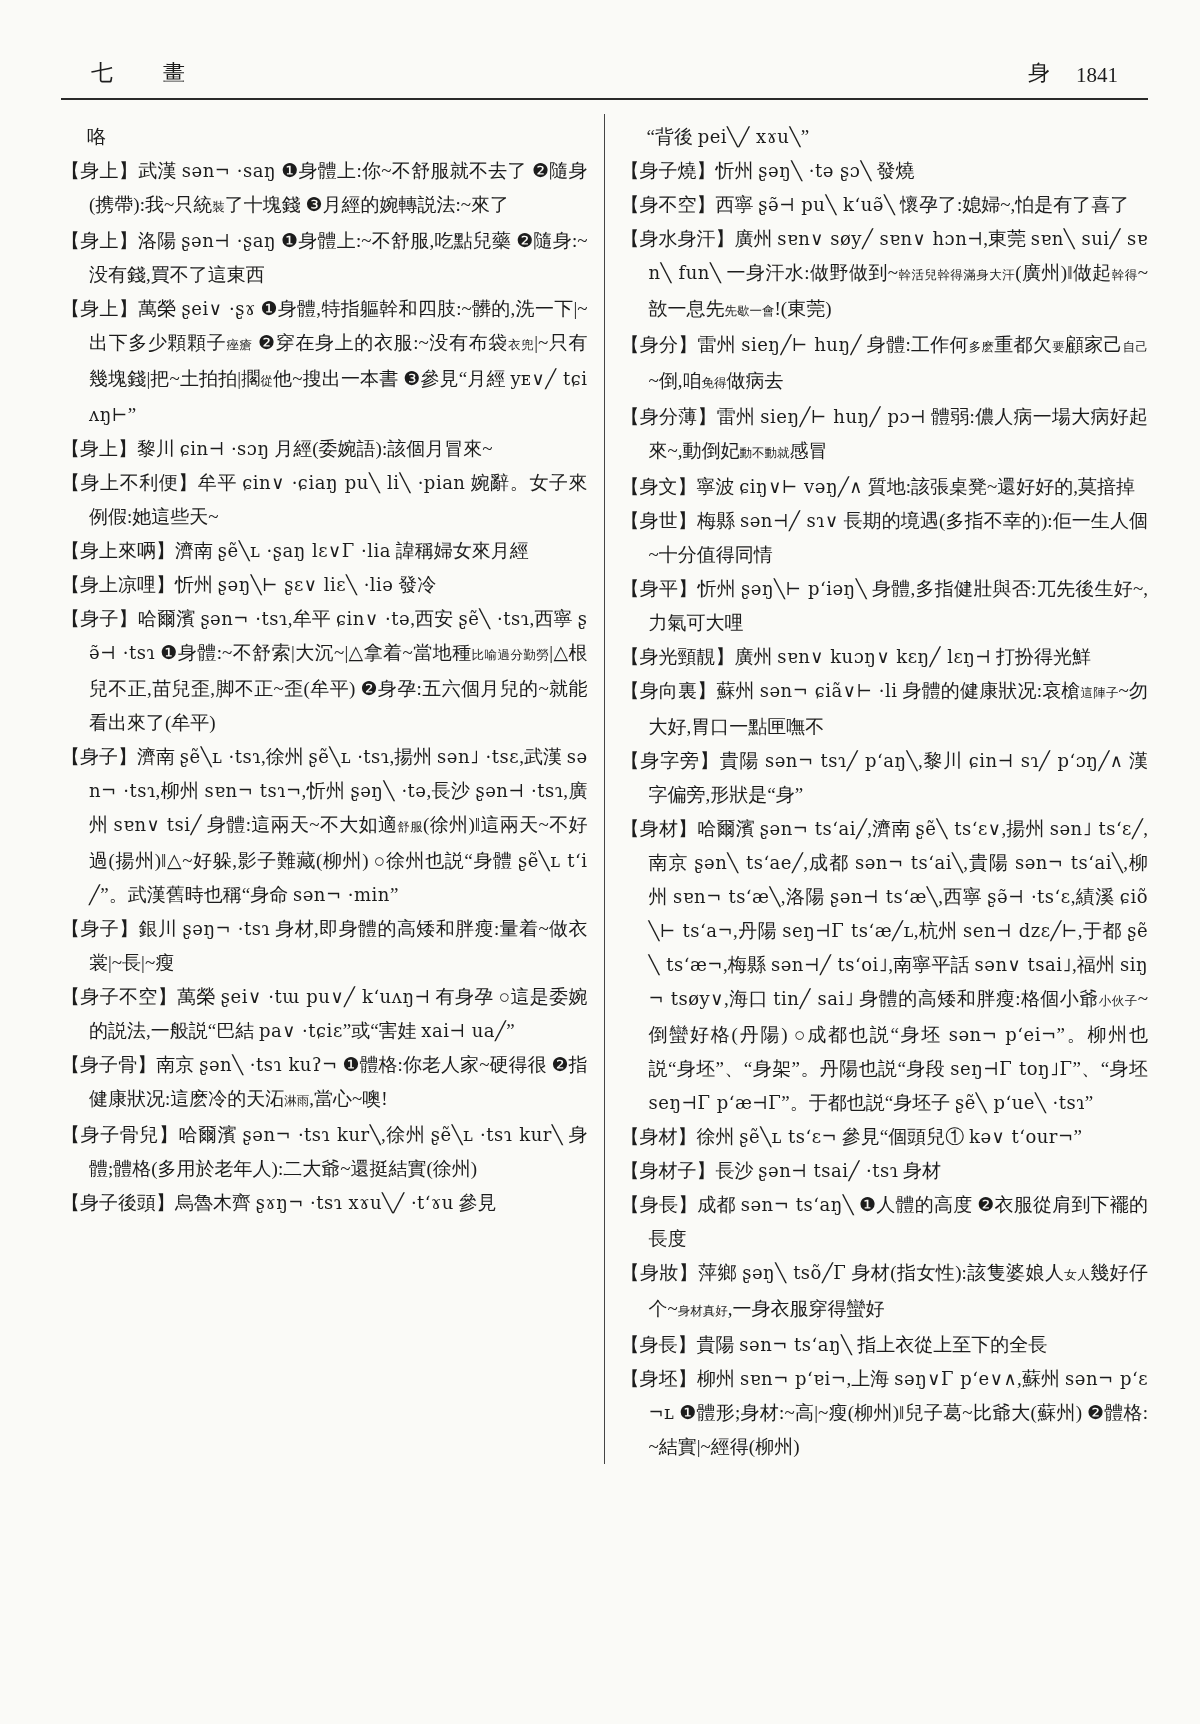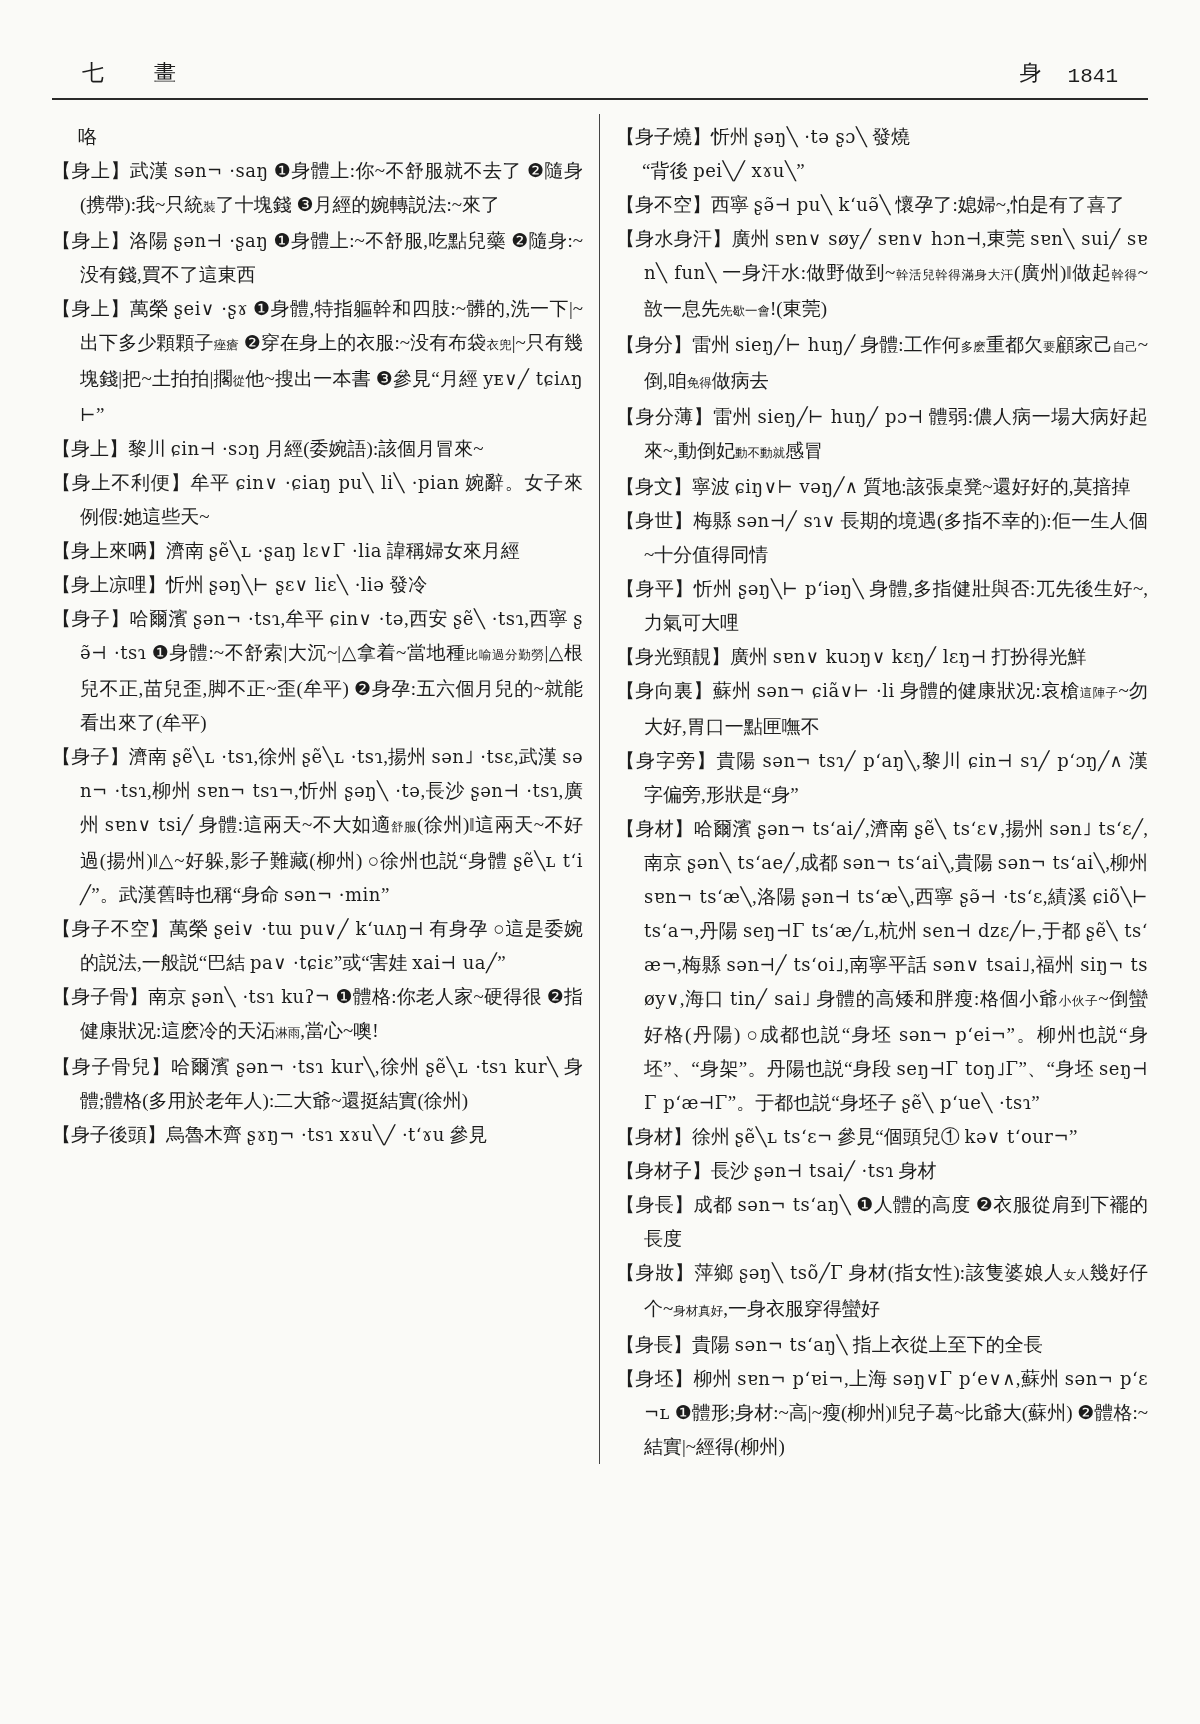--- a/index.html
+++ b/index.html
@@ -3,27 +3,27 @@
 <meta charset="utf-8">
 <style>
   html,body{margin:0;padding:0;}
   body{
     width:1200px;height:1724px;
     background:#fafaf7;
     color:#1c1c1c;
     font-family:"Liberation Serif","DejaVu Serif",serif;
     position:relative;
   }
-  .page{position:absolute;inset:0;padding:58px 52px 30px 52px;box-sizing:border-box;}
+  .page{position:absolute;inset:0;padding:58px 52px 30px 52px;box-sizing:border-box;margin-left:9px;}
   .hdr{display:flex;justify-content:space-between;align-items:flex-end;
        padding:0 30px 10px 30px;font-size:22px;}
   .hdr-left{letter-spacing:14px;}
   .hdr-right{display:flex;gap:26px;align-items:flex-end;}
   .hdr-char{font-size:22px;}
-  .hdr-page{font-size:21px;font-family:Liberation Mono, monospace;}
+  .hdr-page{font-size:21px;font-family:Liberation Serif, serif;}
   .rule{border-bottom:2.5px solid #2a2a2a;margin:0 0 14px 0;}
   .cols{display:flex;align-items:stretch;}
   .col{width:50%;box-sizing:border-box;padding-top:6px;}
   .col-left{padding-right:16px;border-right:1.5px solid #444;}
   .col-right{padding-left:16px;}
   .entry{
     font-size:19px;line-height:34px;text-align:justify;
     padding-left:28px;text-indent:-28px;
     word-break:break-all;
   }
@@ -49,28 +49,29 @@
         <div class="entry cont"><span class="c">咯</span></div>
         <div class="entry"><span class="h">【身上】</span><span class="c">武漢 </span><span class="p">sən¬ ·saŋ</span><span class="c"> ❶身體上:你~不舒服就不去了 ❷隨身(携帶):我~只統</span><span class="s">裝</span><span class="c">了十塊錢 ❸月經的婉轉説法:~來了</span></div>
         <div class="entry"><span class="h">【身上】</span><span class="c">洛陽 </span><span class="p">ʂən⊣ ·ʂaŋ</span><span class="c"> ❶身體上:~不舒服,吃點兒藥 ❷隨身:~没有錢,買不了這東西</span></div>
         <div class="entry"><span class="h">【身上】</span><span class="c">萬榮 </span><span class="p">ʂei∨ ·ʂɤ</span><span class="c"> ❶身體,特指軀幹和四肢:~髒的,洗一下|~出下多少顆顆子</span><span class="s">痤瘡</span><span class="c"> ❷穿在身上的衣服:~没有布袋</span><span class="s">衣兜</span><span class="c">|~只有幾塊錢|把~土拍拍|擱</span><span class="s">從</span><span class="c">他~搜出一本書 ❸參見“月經 </span><span class="p">yᴇ∨╱ tɕiʌŋ⊢</span><span class="c">”</span></div>
         <div class="entry"><span class="h">【身上】</span><span class="c">黎川 </span><span class="p">ɕin⊣ ·sɔŋ</span><span class="c"> 月經(委婉語):該個月冒來~</span></div>
         <div class="entry"><span class="h">【身上不利便】</span><span class="c">牟平 </span><span class="p">ɕin∨ ·ɕiaŋ pu╲ li╲ ·pian</span><span class="c"> 婉辭。女子來例假:她這些天~</span></div>
         <div class="entry"><span class="h">【身上來唡】</span><span class="c">濟南 </span><span class="p">ʂẽ╲ʟ ·ʂaŋ lɛ∨Γ ·lia</span><span class="c"> 諱稱婦女來月經</span></div>
         <div class="entry"><span class="h">【身上凉哩】</span><span class="c">忻州 </span><span class="p">ʂəŋ╲⊢ ʂɛ∨ liɛ╲ ·liə</span><span class="c"> 發冷</span></div>
         <div class="entry"><span class="h">【身子】</span><span class="c">哈爾濱 </span><span class="p">ʂən¬ ·tsɿ</span><span class="c">,牟平 </span><span class="p">ɕin∨ ·tə</span><span class="c">,西安 </span><span class="p">ʂẽ╲ ·tsɿ</span><span class="c">,西寧 </span><span class="p">ʂə̃⊣ ·tsɿ</span><span class="c"> ❶身體:~不舒索|大沉~|△拿着~當地種</span><span class="s">比喻過分勤勞</span><span class="c">|△根兒不正,苗兒歪,脚不正~歪(牟平) ❷身孕:五六個月兒的~就能看出來了(牟平)</span></div>
         <div class="entry"><span class="h">【身子】</span><span class="c">濟南 </span><span class="p">ʂẽ╲ʟ ·tsɿ</span><span class="c">,徐州 </span><span class="p">ʂẽ╲ʟ ·tsɿ</span><span class="c">,揚州 </span><span class="p">sən˩ ·tsɛ</span><span class="c">,武漢 </span><span class="p">sən¬ ·tsɿ</span><span class="c">,柳州 </span><span class="p">sɐn¬ tsɿ¬</span><span class="c">,忻州 </span><span class="p">ʂəŋ╲ ·tə</span><span class="c">,長沙 </span><span class="p">ʂən⊣ ·tsɿ</span><span class="c">,廣州 </span><span class="p">sɐn∨ tsi╱</span><span class="c"> 身體:這兩天~不大如適</span><span class="s">舒服</span><span class="c">(徐州)‖這兩天~不好過(揚州)‖△~好躲,影子難藏(柳州) ○徐州也説“身體 </span><span class="p">ʂẽ╲ʟ tʻi╱</span><span class="c">”。武漢舊時也稱“身命 </span><span class="p">sən¬ ·min</span><span class="c">”</span></div>
+        <div class="entry"><span class="h">【身子】</span><span class="c">銀川 </span><span class="p">ʂəŋ¬ ·tsɿ</span><span class="c"> 身材,即身體的高矮和胖瘦:量着~做衣裳|~長|~瘦</span></div>
         <div class="entry"><span class="h">【身子不空】</span><span class="c">萬榮 </span><span class="p">ʂei∨ ·tɯ pu∨╱ kʻuʌŋ⊣</span><span class="c"> 有身孕 ○這是委婉的説法,一般説“巴結 </span><span class="p">pa∨ ·tɕiɛ</span><span class="c">”或“害娃 </span><span class="p">xai⊣ ua╱</span><span class="c">”</span></div>
         <div class="entry"><span class="h">【身子骨】</span><span class="c">南京 </span><span class="p">ʂən╲ ·tsɿ kuʔ¬</span><span class="c"> ❶體格:你老人家~硬得很 ❷指健康狀况:這麽冷的天沰</span><span class="s">淋雨</span><span class="c">,當心~噢!</span></div>
         <div class="entry"><span class="h">【身子骨兒】</span><span class="c">哈爾濱 </span><span class="p">ʂən¬ ·tsɿ kur╲</span><span class="c">,徐州 </span><span class="p">ʂẽ╲ʟ ·tsɿ kur╲</span><span class="c"> 身體;體格(多用於老年人):二大爺~還挺結實(徐州)</span></div>
         <div class="entry"><span class="h">【身子後頭】</span><span class="c">烏魯木齊 </span><span class="p">ʂɤŋ¬ ·tsɿ xɤu╲╱ ·tʻɤu</span><span class="c"> 參見</span></div>
       </div>
     <div class="col col-right">
+        <div class="entry cont"><span class="c">“背後 </span><span class="p">pei╲╱ xɤu╲</span><span class="c">”</span></div>
         <div class="entry"><span class="h">【身子燒】</span><span class="c">忻州 </span><span class="p">ʂəŋ╲ ·tə ʂɔ╲</span><span class="c"> 發燒</span></div>
-        <div class="entry cont"><span class="c">“背後 </span><span class="p">pei╲╱ xɤu╲</span><span class="c">”</span></div>
         <div class="entry"><span class="h">【身不空】</span><span class="c">西寧 </span><span class="p">ʂə̃⊣ pu╲ kʻuə̃╲</span><span class="c"> 懷孕了:媳婦~,怕是有了喜了</span></div>
         <div class="entry"><span class="h">【身水身汗】</span><span class="c">廣州 </span><span class="p">sɐn∨ søy╱ sɐn∨ hɔn⊣</span><span class="c">,東莞 </span><span class="p">sɐn╲ sui╱ sɐn╲ fun╲</span><span class="c"> 一身汗水:做野做到~</span><span class="s">幹活兒幹得滿身大汗</span><span class="c">(廣州)‖做起</span><span class="s">幹得</span><span class="c">~敨一息先</span><span class="s">先歇一會</span><span class="c">!(東莞)</span></div>
         <div class="entry"><span class="h">【身分】</span><span class="c">雷州 </span><span class="p">sieŋ╱⊢ huŋ╱</span><span class="c"> 身體:工作何</span><span class="s">多麽</span><span class="c">重都欠</span><span class="s">要</span><span class="c">顧家己</span><span class="s">自己</span><span class="c">~倒,咱</span><span class="s">免得</span><span class="c">做病去</span></div>
         <div class="entry"><span class="h">【身分薄】</span><span class="c">雷州 </span><span class="p">sieŋ╱⊢ huŋ╱ pɔ⊣</span><span class="c"> 體弱:儂人病一場大病好起來~,動倒妃</span><span class="s">動不動就</span><span class="c">感冒</span></div>
         <div class="entry"><span class="h">【身文】</span><span class="c">寧波 </span><span class="p">ɕiŋ∨⊢ vəŋ╱∧</span><span class="c"> 質地:該張桌凳~還好好的,莫揞掉</span></div>
         <div class="entry"><span class="h">【身世】</span><span class="c">梅縣 </span><span class="p">sən⊣╱ sɿ∨</span><span class="c"> 長期的境遇(多指不幸的):佢一生人個~十分值得同情</span></div>
         <div class="entry"><span class="h">【身平】</span><span class="c">忻州 </span><span class="p">ʂəŋ╲⊢ pʻiəŋ╲</span><span class="c"> 身體,多指健壯與否:兀先後生好~,力氣可大哩</span></div>
         <div class="entry"><span class="h">【身光頸靚】</span><span class="c">廣州 </span><span class="p">sɐn∨ kuɔŋ∨ kɛŋ╱ lɛŋ⊣</span><span class="c"> 打扮得光鮮</span></div>
         <div class="entry"><span class="h">【身向裏】</span><span class="c">蘇州 </span><span class="p">sən¬ ɕiã∨⊢ ·li</span><span class="c"> 身體的健康狀况:哀槍</span><span class="s">這陣子</span><span class="c">~勿大好,胃口一點匣嘸不</span></div>
         <div class="entry"><span class="h">【身字旁】</span><span class="c">貴陽 </span><span class="p">sən¬ tsɿ╱ pʻaŋ╲</span><span class="c">,黎川 </span><span class="p">ɕin⊣ sɿ╱ pʻɔŋ╱∧</span><span class="c"> 漢字偏旁,形狀是“身”</span></div>

